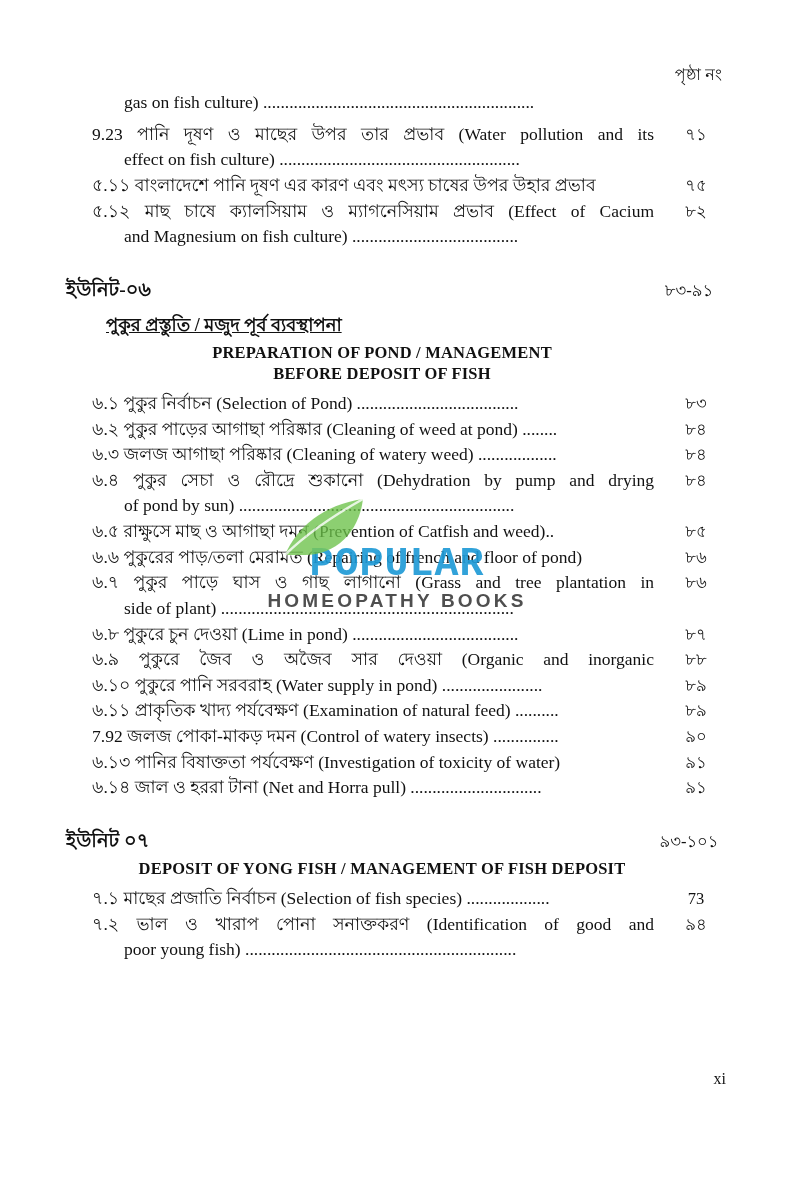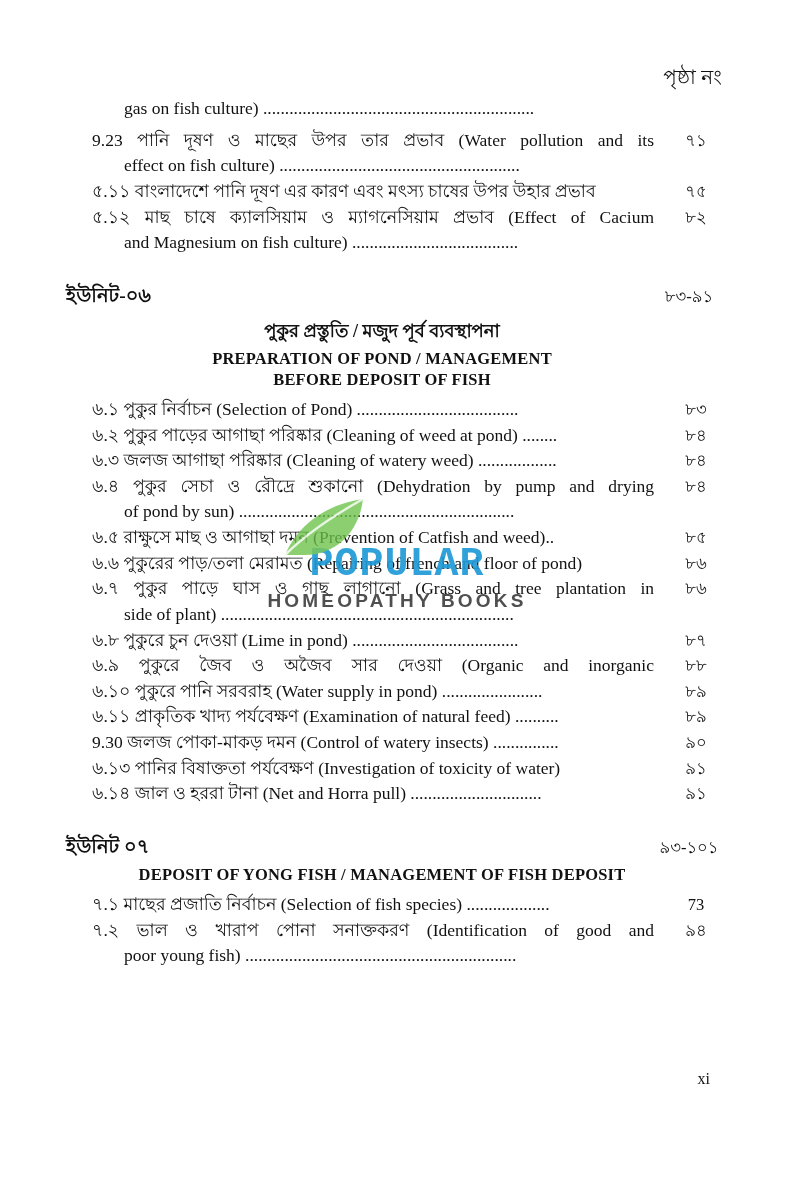--- a/index.html
+++ b/index.html
@@ -17,21 +17,21 @@
   }
   .page {
     position: absolute;
     inset: 0;
     padding: 62px 66px 0 66px;
     box-sizing: border-box;
   }
   
   .pg-head {
     text-align: right;
-    font-size: 20px;
+    font-size: 16px;
     padding-right: 6px;
     letter-spacing: .2px;
   }
   
   .row {
     display: flex;
     align-items: flex-start;
     font-size: 17.5px;
     line-height: 1.35;
     margin-top: 2px;
@@ -65,40 +65,41 @@
   }
   .unit-title .txt { flex: 1 1 auto; }
   .unit-title .pnum {
     flex: 0 0 78px;
     text-align: center;
     font-size: 16.5px;
     font-weight: normal;
     padding-top: 3px;
   }
   .sec-bn {
-    text-align: center;
+    text-align: left;
     font-size: 18px;
     font-weight: bold;
     margin-top: 4px;
     padding-right: 70px;
     padding-left: 40px;
+    text-decoration: underline;
   }
   .sec-en {
     text-align: center;
     font-size: 16.5px;
     font-weight: bold;
     line-height: 1.28;
     padding-right: 70px;
     padding-left: 40px;
     letter-spacing: .2px;
   }
   .list { margin-top: 8px; }
   .folio {
     position: absolute;
-    right: 84px;
+    right: 68px;
     bottom: 112px;
     font-size: 16px;
   }
   
   .wm {
     position: absolute;
     left: 50%;
     top: 545px;
     transform: translateX(-50%);
     width: 420px;
@@ -236,21 +237,21 @@
       <div class="txt indent-1">৬.১০ পুকুরে পানি সরবরাহ (Water supply in pond) .......................</div>
       <div class="pnum">৮৯</div>
     </div>
 
     <div class="row">
       <div class="txt indent-1">৬.১১ প্রাকৃতিক খাদ্য পর্যবেক্ষণ (Examination of natural feed) ..........</div>
       <div class="pnum">৮৯</div>
     </div>
 
     <div class="row">
-      <div class="txt indent-1">9.30 জলজ পোকা-মাকড় দমন (Control of watery insects) ...............</div>
+      <div class="txt indent-1">7.92 জলজ পোকা-মাকড় দমন (Control of watery insects) ...............</div>
       <div class="pnum">৯০</div>
     </div>
 
     <div class="row">
       <div class="txt indent-1">৬.১৩ পানির বিষাক্ততা পর্যবেক্ষণ (Investigation of toxicity of water)</div>
       <div class="pnum">৯১</div>
     </div>
 
     <div class="row">
       <div class="txt indent-1">৬.১৪ জাল ও হররা টানা (Net and Horra pull) ..............................</div>

